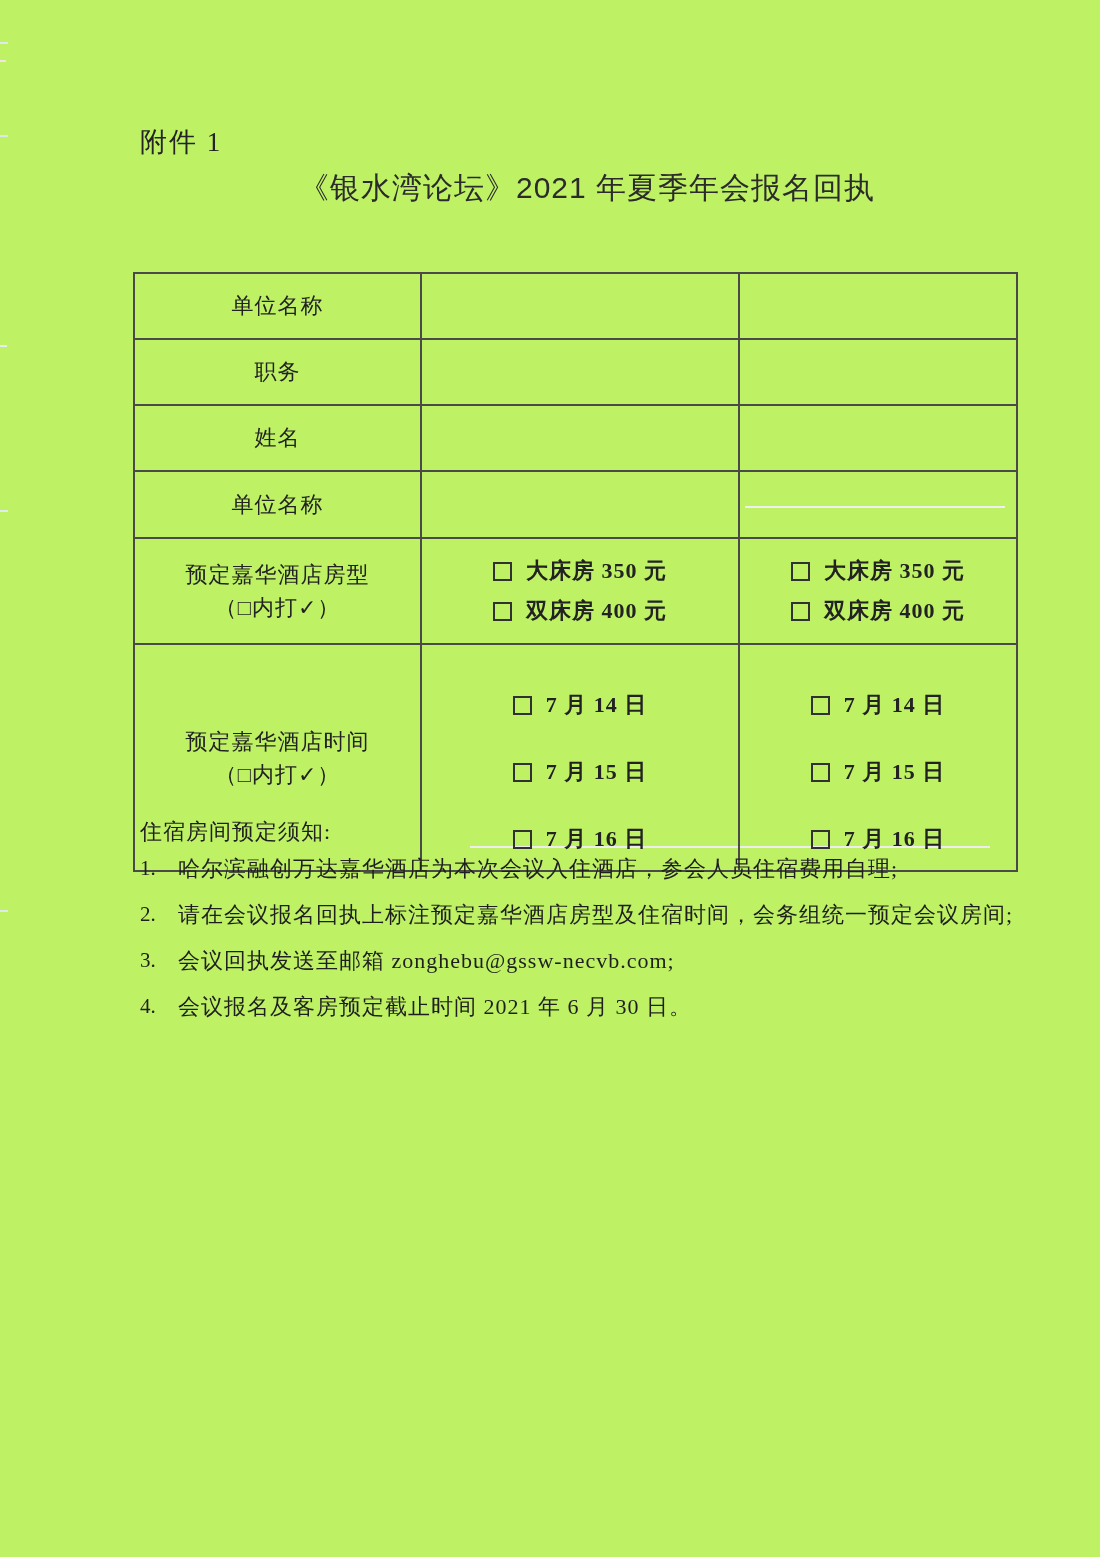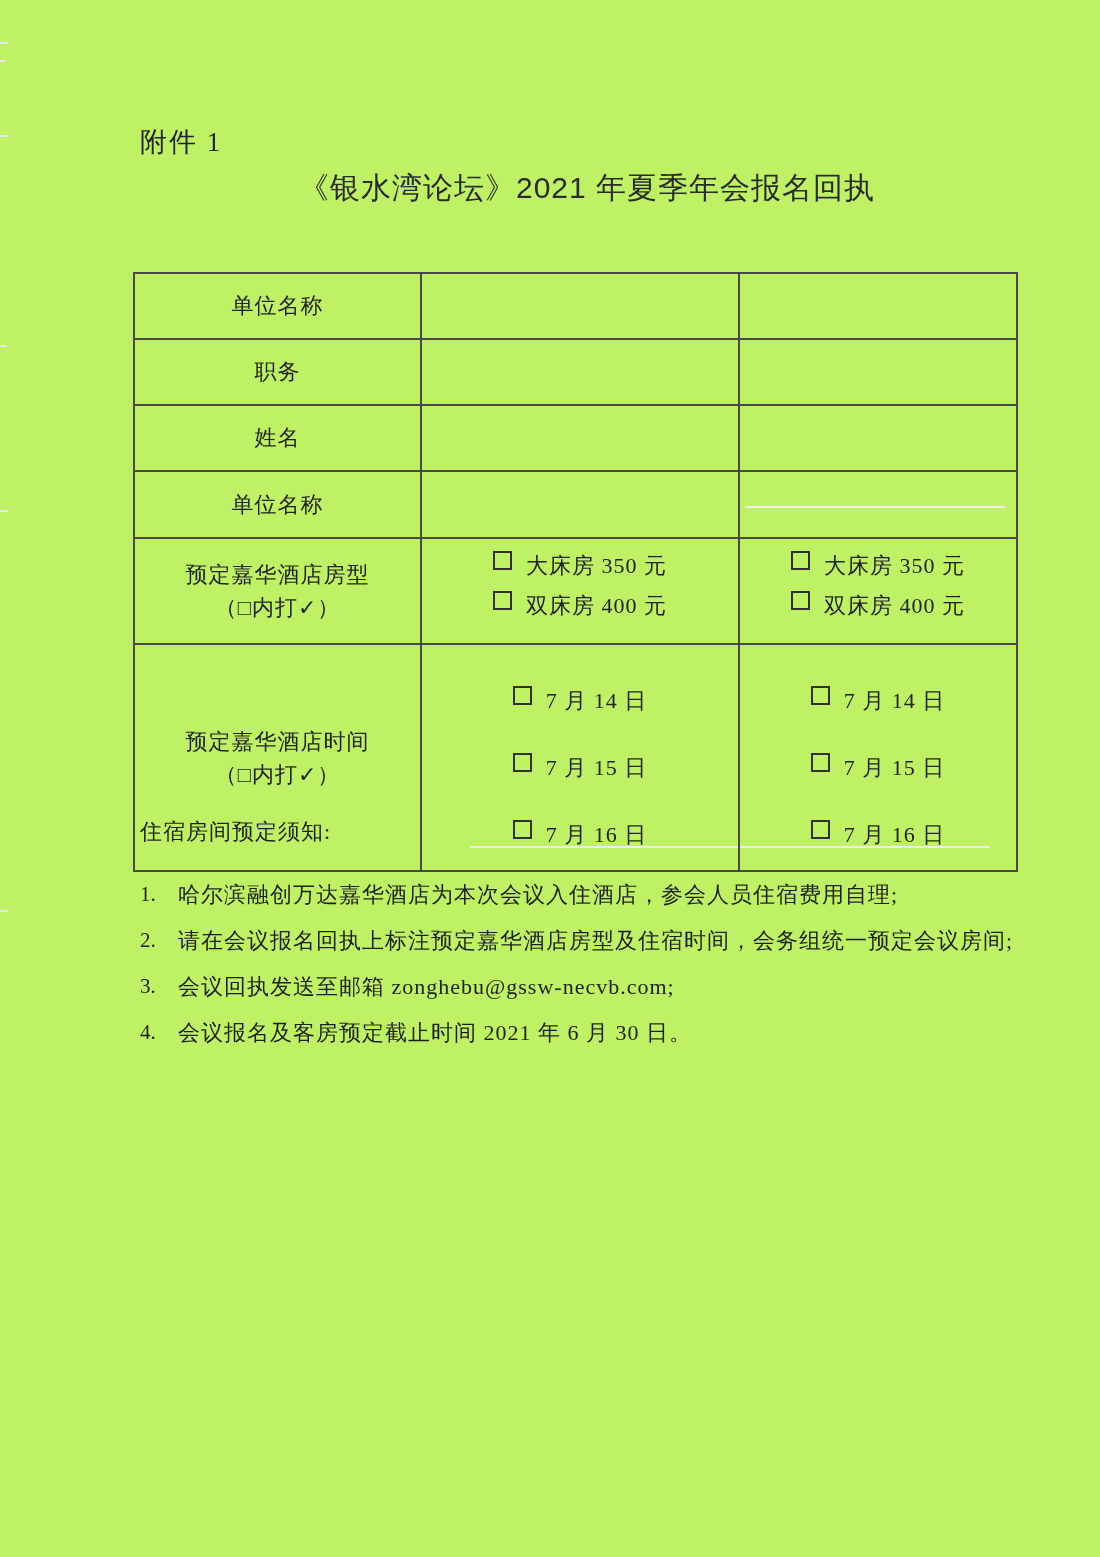--- a/index.html
+++ b/index.html
@@ -54,41 +54,41 @@
   col.c1 { width: 287px; }
   col.c2 { width: 318px; }
   col.c3 { width: 278px; }
   tr.r1, tr.r2, tr.r3 { height: 66px; }
   tr.r4 { height: 67px; }
   tr.r5 { height: 101px; }
   tr.r6 { height: 118px; }
   .lbl-line { line-height: 33px; }
 
   .optwrap { display: inline-block; text-align: left; }
-  .opt { display: flex; align-items: flex-start; }
+  .opt { display: flex; align-items: center; font-weight: bold; }
   tr.r5 .opt { height: 40px; }
   tr.r6 .opt { height: 38px; margin-top: 29px; }
   .cb {
     flex: none;
     display: inline-block;
     width: 15px; height: 15px;
     border: 2px solid #313131;
     margin-right: 14px;
     background: transparent;
   }
 
   .notes {
     position: absolute;
     left: 140px; top: 817px;
     width: 892px;
     font-size: 22px;
     letter-spacing: 1px;
     color: #1f1f1f;
   }
-  .notes-heading { margin-bottom: 34px; line-height: 29px; }
+  .notes-heading { margin-bottom: 8px; line-height: 29px; }
   .note { display: flex; margin-bottom: 17px; line-height: 29px; }
   .note .num { flex: none; width: 38px; font-size: 21px; letter-spacing: 0; }
   .note .ntext { flex: 1; }
 </style>
 </head>
 <body>
 
 <div class="page">
 
   <div class="artifact" style="left:0;top:42px;width:8px;height:2px;background:#dde9f1;"></div>

